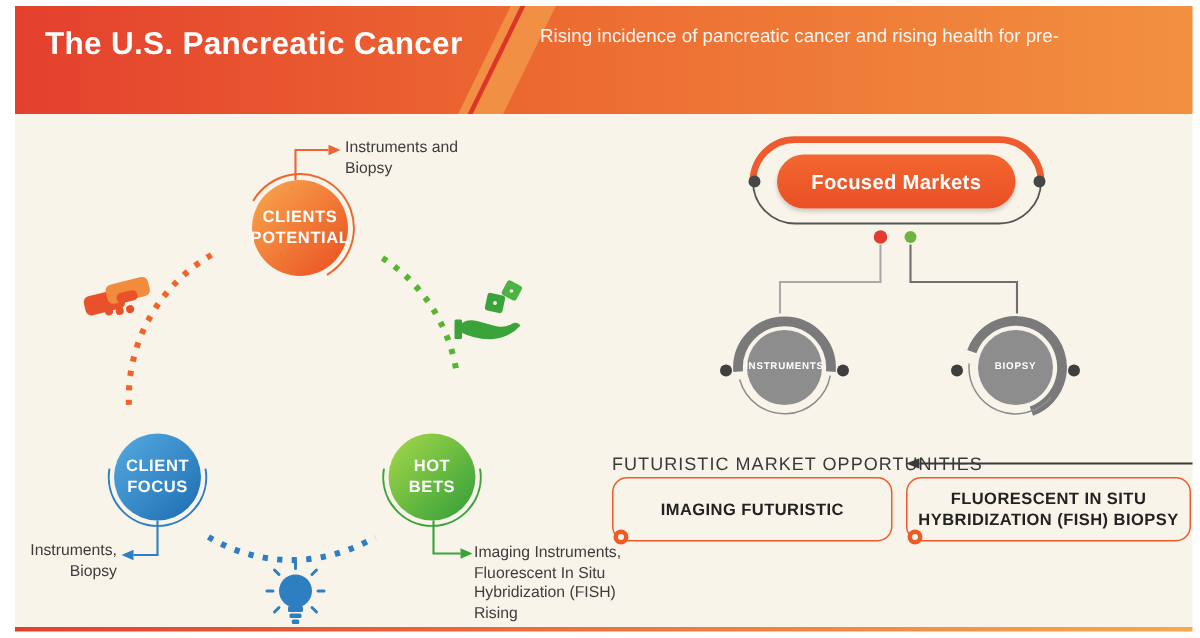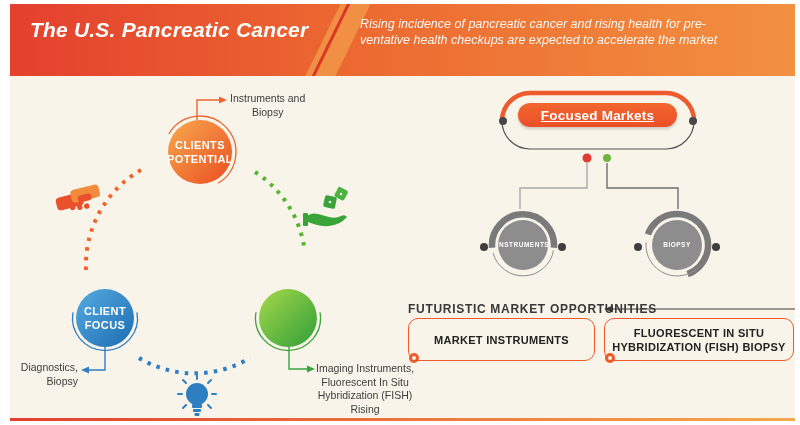--- a/index.html
+++ b/index.html
@@ -1,46 +1,46 @@
 <!DOCTYPE html>
 <html><head>
 <meta charset="utf-8">
 <style>
   * { margin:0; padding:0; box-sizing:border-box; }
   body { font-family:"Liberation Sans", sans-serif; background:#ffffff; }
   .page { position:relative; width:800px; height:425px; background:#ffffff; overflow:hidden; }
   .cream { position:absolute; left:10px; top:4px; width:785px; height:414px; background:#f8f4ea; }
   .header { position:absolute; left:10px; top:4px; width:785px; height:72px;
-            background:linear-gradient(90deg,#e4402e 0%, #ec6a31 45%, #f29040 100%); overflow:hidden;font-style:italic; }
+            background:linear-gradient(90deg,#e4402e 0%, #ec6a31 45%, #f29040 100%); overflow:hidden; }
   .hdr-stripe { position:absolute; left:314px; top:-19px; width:27px; height:112px;
                 background:#f18f45; transform:rotate(26deg); }
   .hdr-redline { position:absolute; left:319px; top:-19px; width:3px; height:112px;
                  background:#dd3627; transform:rotate(26deg); }
   .title { position:absolute; left:20px; top:12px; color:#ffffff; font-weight:700;
            font-size:21px; line-height:27px; letter-spacing:.2px; }
   .subtitle { position:absolute; left:350px; top:13px; width:430px; color:rgba(255,255,255,.94);
               font-size:12.5px; line-height:15.5px; }
   .subtitle span, .title span { display:block; }
   .bottombar { position:absolute; left:10px; top:418px; width:785px; height:3px;
                background:linear-gradient(90deg,#e2402e,#f5a94d); }
   svg.diagram { position:absolute; left:0; top:0; pointer-events:none; }
   .lbl-circle { position:absolute; color:#fff; font-weight:700; text-align:center;
                 font-size:11px; line-height:14px; letter-spacing:.4px; }
   .lbl-circle span { display:block; }
-  .note { position:absolute; font-size:10.5px; line-height:13.5px; color:#3d3d3d;text-align:center; }
+  .note { position:absolute; font-size:10.5px; line-height:13.5px; color:#3d3d3d; }
   .note span { display:block; }
   .note-right { text-align:right; }
-  .pill { position:absolute; left:518px; top:103px; width:159px; height:24px; border-radius:18px;
+  .pill { position:absolute; left:518px; top:103px; width:159px; height:36px; border-radius:18px;
           background:linear-gradient(180deg,#f2672f,#ea4f26); display:flex; align-items:center;
           justify-content:center; color:#fff; font-weight:700; font-size:13.5px; letter-spacing:.2px;
-          box-shadow:0 2px 3px rgba(0,0,0,.18);text-decoration:underline; }
+          box-shadow:0 2px 3px rgba(0,0,0,.18); }
   .node-lbl { position:absolute; width:80px; text-align:center; color:#ffffff; font-weight:700;
               font-size:6.5px; letter-spacing:.5px; }
   .opp-heading { position:absolute; left:408px; top:302px; font-size:12px; letter-spacing:.7px;
-                 color:#383838; font-weight:700; }
+                 color:#383838; font-weight:400; }
   .opp-box { position:absolute; top:318px; height:43px; border:1.6px solid #ef5a29; border-radius:10px;
              display:flex; align-items:center; justify-content:center; text-align:center;
              font-size:11px; font-weight:700; color:#222; letter-spacing:.3px; line-height:14px; }
   .opp-box span { display:block; }
   .corner-dot { position:absolute; top:353px; width:10px; height:10px; border:3px solid #ef5a29;
                 border-radius:50%; background:#f8f4ea; }
 </style>
 </head>
 <body>
 
@@ -48,21 +48,20 @@
   <div class="cream"></div>
 
   <div class="header">
     <div class="hdr-stripe"></div>
     <div class="hdr-redline"></div>
     <div class="title">
       <span>The U.S. Pancreatic Cancer</span>
     </div>
     <div class="subtitle">
       <span>Rising incidence of pancreatic cancer and rising health for pre-</span>
-      <span>ventative health checkups are expected to accelerate the market</span>
     </div>
   </div>
 
   <svg class="diagram" width="800" height="425" viewBox="0 0 800 425">
     <defs>
       <linearGradient id="og" x1="0" y1="0" x2="1" y2="1">
         <stop offset="0" stop-color="#f9a94f"></stop>
           <stop offset="1" stop-color="#e94e20"></stop>
       </linearGradient>
       <linearGradient id="bgrad" x1="0" y1="0" x2="1" y2="1">
@@ -171,43 +170,47 @@
   </svg>
 
   <div class="lbl-circle" style="left:60px; top:304px; width:90px;">
     <span>CLIENT</span>
     <span>FOCUS</span>
   </div>
   <div class="lbl-circle" style="left:155px; top:138px; width:90px;">
     <span>CLIENTS</span>
     <span>POTENTIAL</span>
   </div>
+  <div class="lbl-circle" style="left:243px; top:304px; width:90px;">
+    <span>HOT</span>
+    <span>BETS</span>
+  </div>
 
   <div class="note" style="left:230px; top:92px;">
     <span>Instruments and</span>
     <span>Biopsy</span>
   </div>
   <div class="note note-right" style="left:8px; top:361px; width:70px;">
-    <span>Diagnostics,</span>
+    <span>Instruments,</span>
     <span>Biopsy</span>
   </div>
   <div class="note" style="left:316px; top:362px;">
     <span>Imaging Instruments,</span>
     <span>Fluorescent In Situ</span>
     <span>Hybridization (FISH)</span>
     <span>Rising</span>
   </div>
 
   <div class="pill">Focused Markets</div>
   <div class="node-lbl" style="left:483px; top:241px;">INSTRUMENTS</div>
   <div class="node-lbl" style="left:637px; top:241px;">BIOPSY</div>
 
   <div class="opp-heading">FUTURISTIC MARKET OPPORTUNITIES</div>
   <div class="opp-box" style="left:408px; width:187px;">
-    <span>MARKET INSTRUMENTS</span>
+    <span>IMAGING FUTURISTIC</span>
   </div>
   <div class="opp-box" style="left:604px; width:190px;">
     <div>
       <span>FLUORESCENT IN SITU</span>
       <span>HYBRIDIZATION (FISH) BIOPSY</span>
     </div>
   </div>
   <div class="corner-dot" style="left:409px;"></div>
   <div class="corner-dot" style="left:605px;"></div>
 

